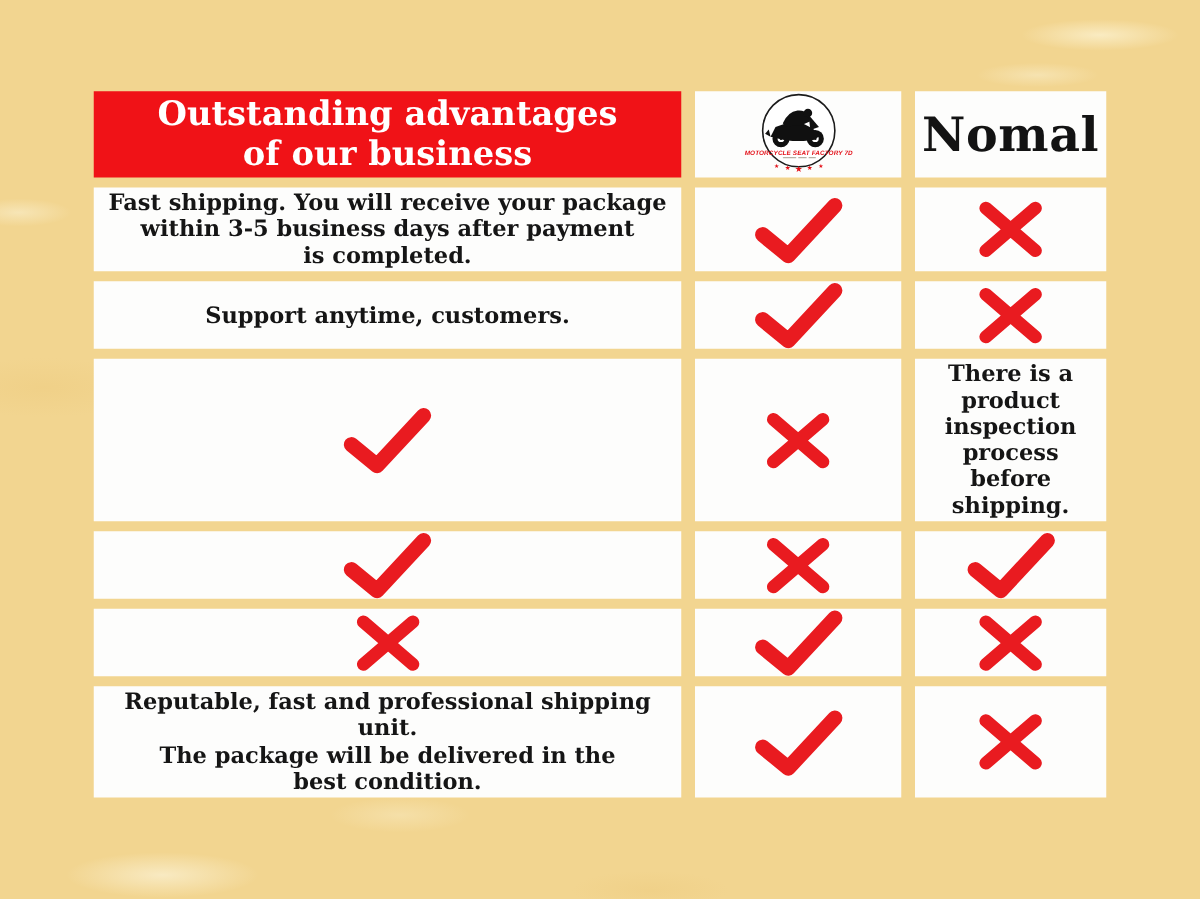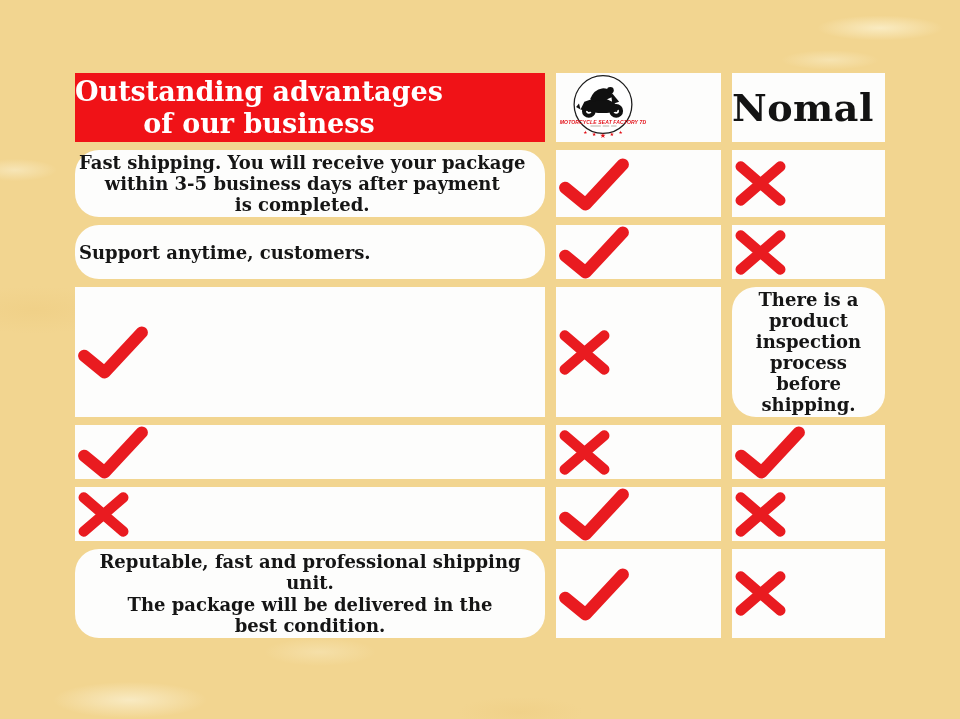--- a/index.html
+++ b/index.html
@@ -24,21 +24,21 @@
     width: 810px; height: 570px;
     display: grid;
     grid-template-columns: 470px 165px 153px;
     grid-template-rows: 69px repeat(7, 1fr);
     gap: 8px 11px;
   }
   .cell {
     background: var(--cell, #fdfdfc);
     display: flex;
     align-items: center;
-    justify-content: flex-start;
+    justify-content: center;
   }
   .header-red {
     background: var(--header-red, #f01217);
   }
   .header-title {
     color: #ffffff;
     font-weight: bold;
     font-size: 27px;
     line-height: 1.18;
     text-align: center;
@@ -51,21 +51,20 @@
     letter-spacing: 0.5px;
   }
   .text-cell {
     color: var(--text, #151515);
     font-weight: bold;
     font-size: 18px;
     line-height: 1.17;
     text-align: center;
     white-space: pre-line;
     padding: 2px 4px;
-    border-radius: 24px;
   }
   .mark { display: block; }
   .mark.check { width: 76px; height: 54px; }
   .mark.cross { width: 57px; height: 49px; }
   .logo-svg { width: 94px; height: 67px; display: block; }
 </style>
 </head>
 <body style="--bg: #f2d590; --cell: #fdfdfc; --header-red: #f01217; --text: #151515;">
 
 <div class="comparison-table">

